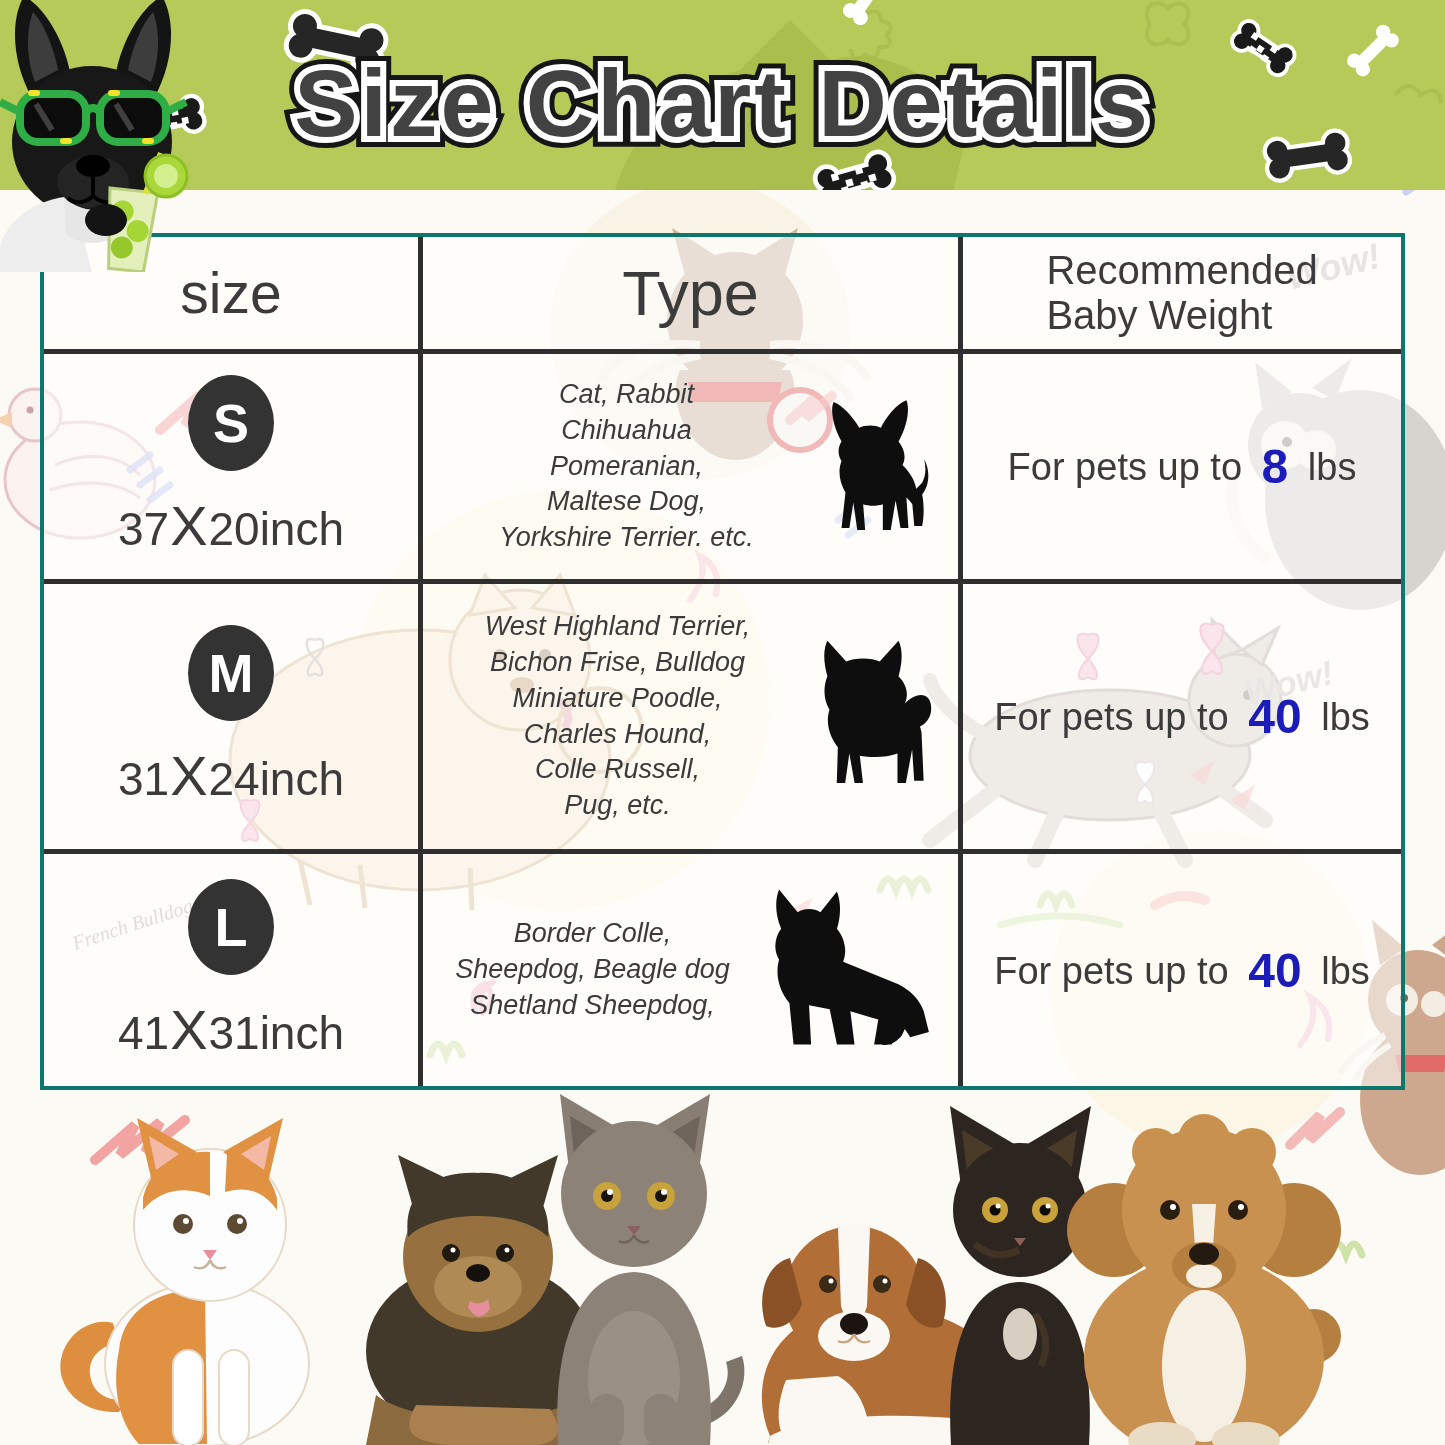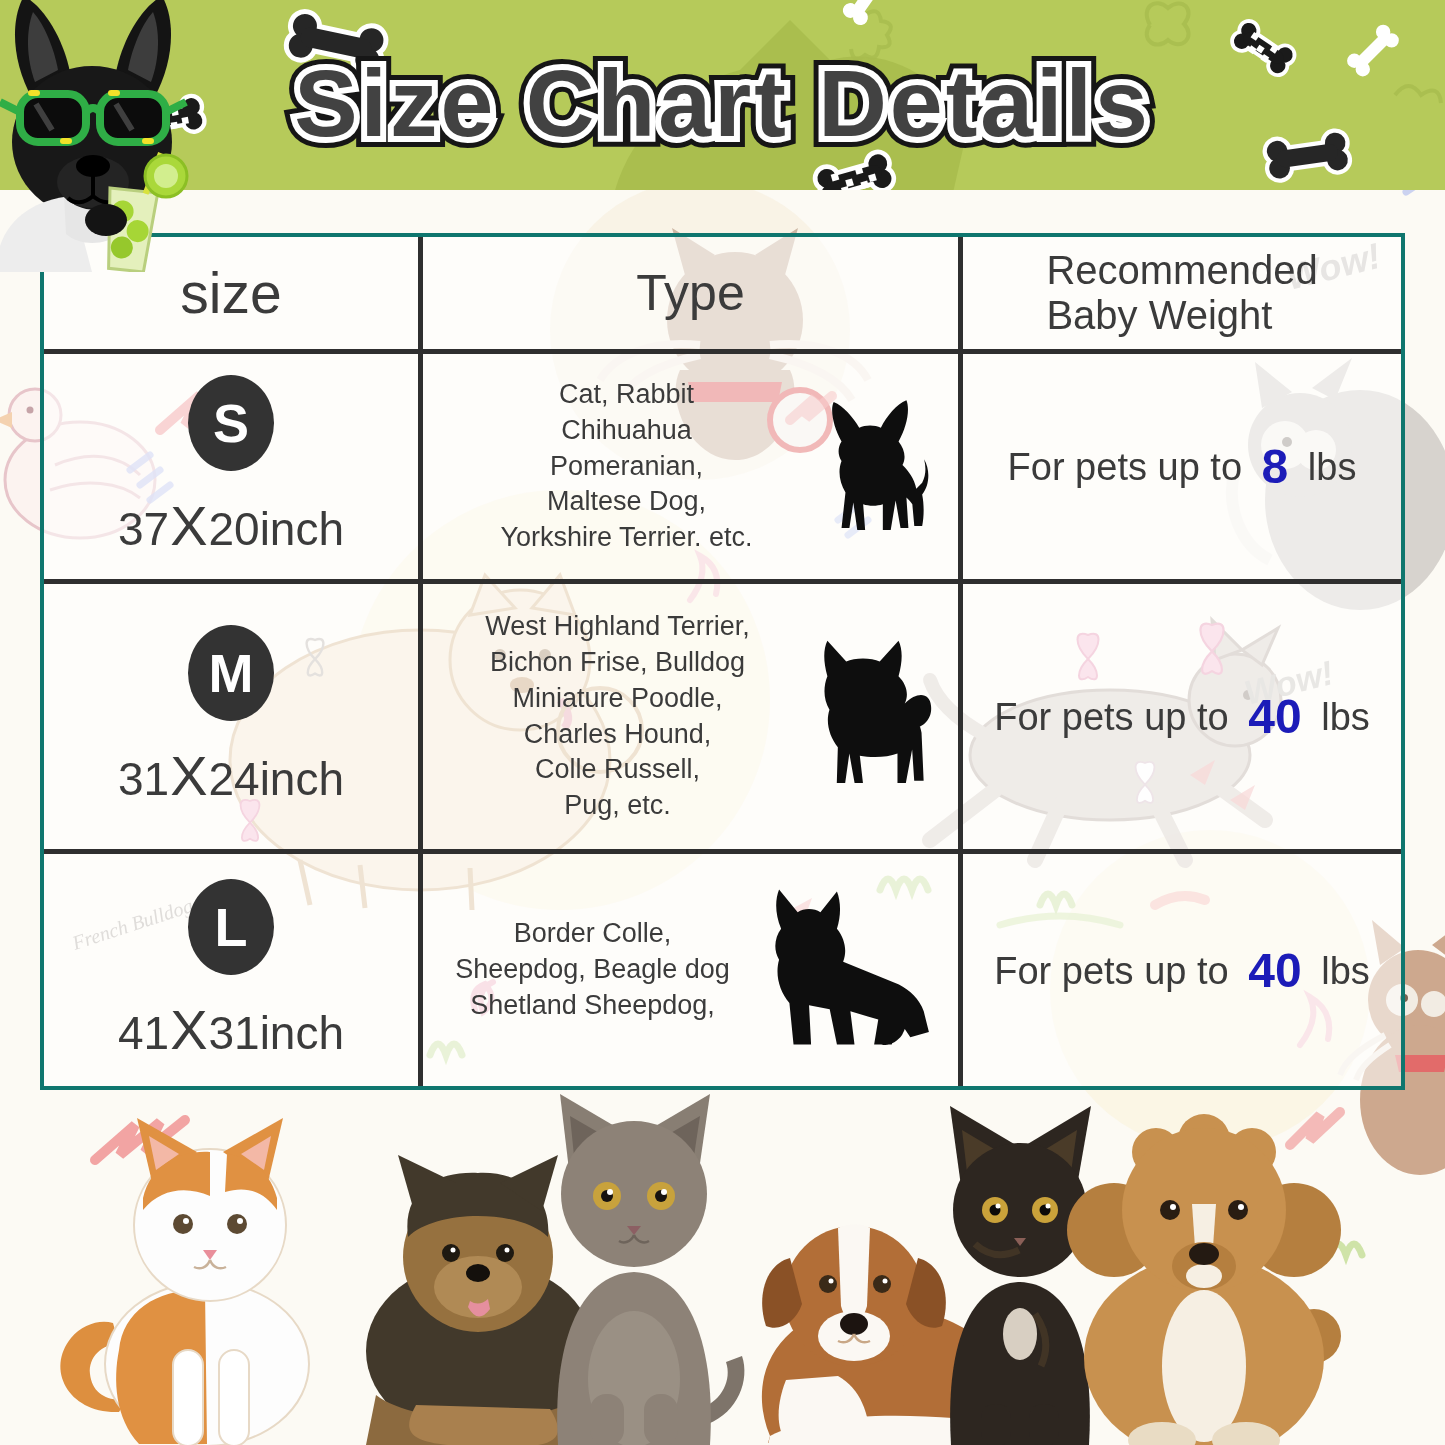--- a/index.html
+++ b/index.html
@@ -25,29 +25,29 @@
     position:absolute;left:40px;top:233px;width:1365px;height:857px;z-index:4;
     display:grid;grid-template-columns:379px 540px 1fr;grid-template-rows:117px 230px 270px 1fr;
     border:4px solid #0f766e;box-sizing:border-box;
   }
   .cell{border-right:5px solid #2f2f2f;border-bottom:5px solid #2f2f2f;
     background:rgba(255,255,255,0.55);box-sizing:border-box;position:relative;
     display:flex;align-items:center;justify-content:center;color:#3b3b3b;}
   .cell.last-col{border-right:none;}
   .cell.last-row{border-bottom:none;}
   .th-size{font-size:57px;}
-  .th-type{font-size:50px;}
+  .th-type{font-size:63px;}
   .th-weight{font-size:40px;line-height:1.13;text-align:left;}
   .size-cell{flex-direction:column;gap:22px;}
   .size-badge{width:86px;height:96px;border-radius:50%;background:#333333;color:#ffffff;
     font-size:54px;font-weight:bold;display:flex;align-items:center;justify-content:center;}
   .dims{font-size:46px;white-space:nowrap;}
   .dim-x{font-size:56px;margin:0 1px;}
   .type-cell{justify-content:flex-start;}
-  .type-lines{flex:1;text-align:center;font-size:27px;line-height:1.33;padding-left:16px;}
+  .type-lines{flex:1;text-align:center;font-size:27px;line-height:1.33;padding-left:16px;font-style:italic;}
   .sil{flex:0 0 auto;margin-right:26px;}
   .weight-line{font-size:38px;white-space:nowrap;}
   .weight-num{color:#1c1cb8;font-size:48px;font-weight:bold;margin:0 9px;vertical-align:-3px;}
   
   .pets-strip{position:absolute;left:0;bottom:0;width:1445px;height:355px;z-index:4;}
   .wm{font-style:italic;}
 </style>
 </head>
 <body>
 

